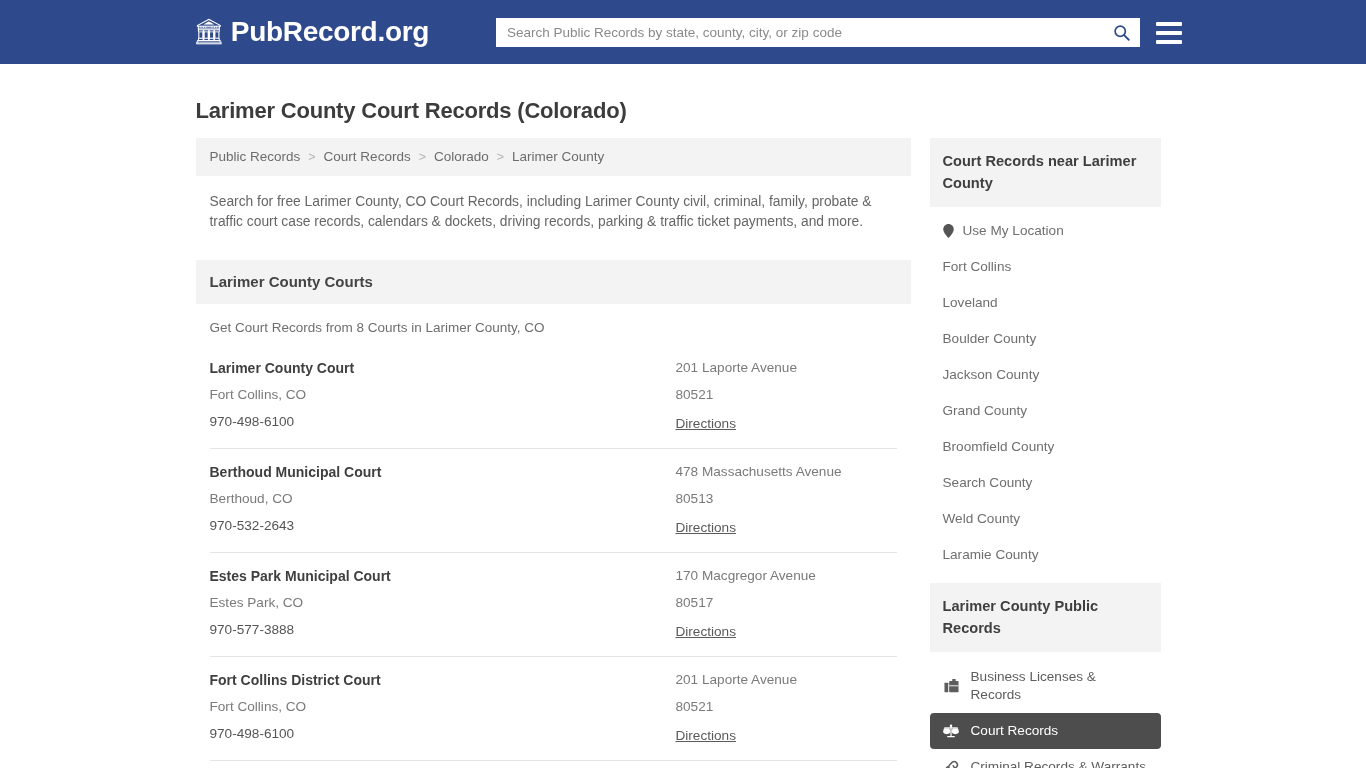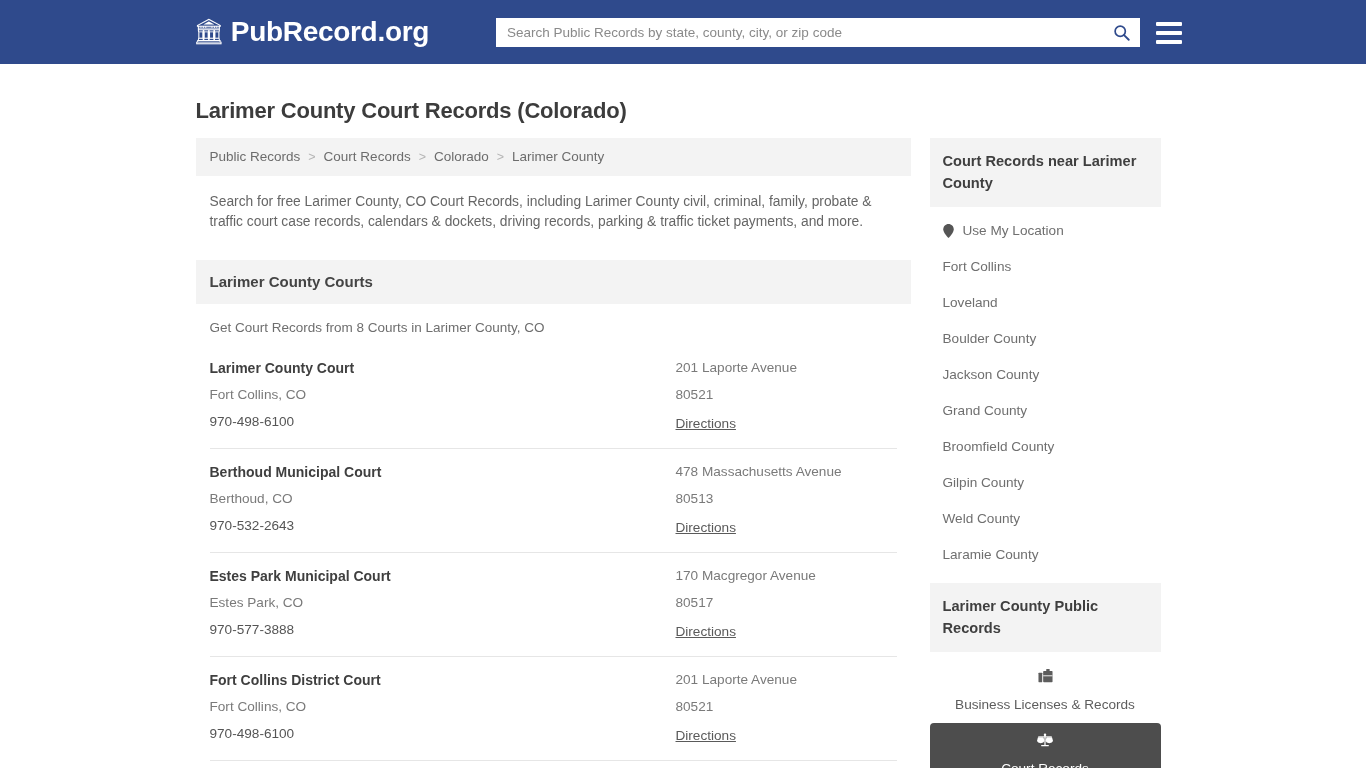--- a/index.html
+++ b/index.html
@@ -234,21 +234,20 @@
     display: flex;
     align-items: center;
     gap: 11px;
     padding: 9px 13px;
     font-size: 13.6px;
     color: #5d5d5d;
     text-decoration: none;
     cursor: pointer;
     border-radius: 4px;
     line-height: 18px;
-    flex-direction: column;
   }
   .pr-link.active {
     background: #4d4d4d;
     color: #ffffff;
   }
   .pr-ico {
     width: 17px;
     flex: 0 0 17px;
     display: inline-flex;
     align-items: center;
@@ -369,21 +368,21 @@
               <a class="side-link" href="#">
                 <span>Jackson County</span>
               </a>
               <a class="side-link" href="#">
                 <span>Grand County</span>
               </a>
               <a class="side-link" href="#">
                 <span>Broomfield County</span>
               </a>
               <a class="side-link" href="#">
-                <span>Gilpin County</span>
+                <span>Search County</span>
               </a>
               <a class="side-link" href="#">
                 <span>Weld County</span>
               </a>
               <a class="side-link" href="#">
                 <span>Laramie County</span>
               </a>
             </div>
         </div>
 

